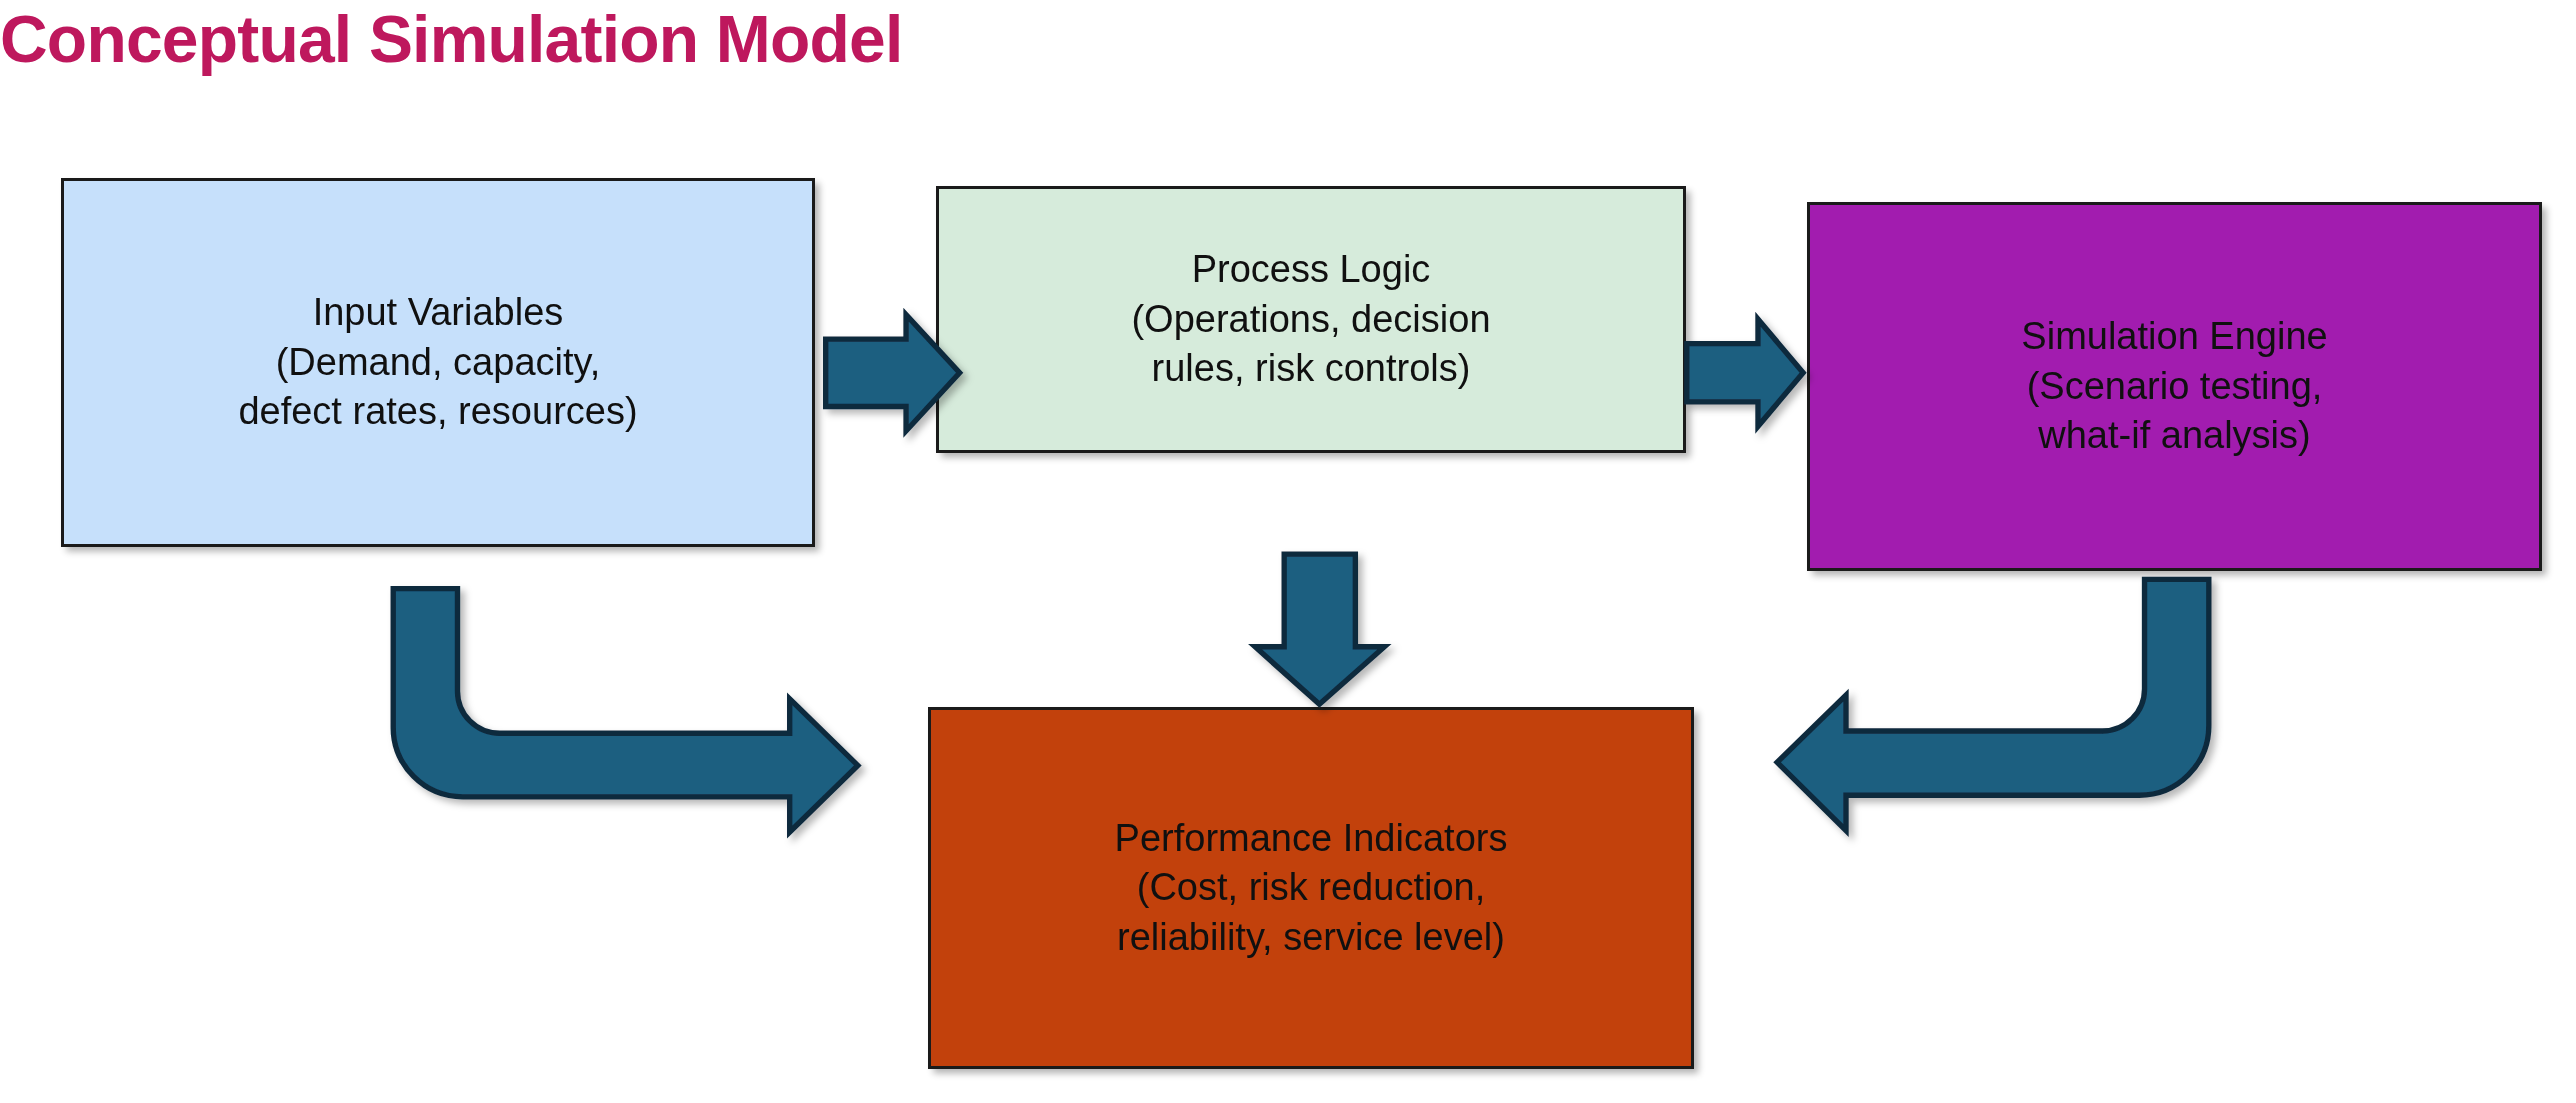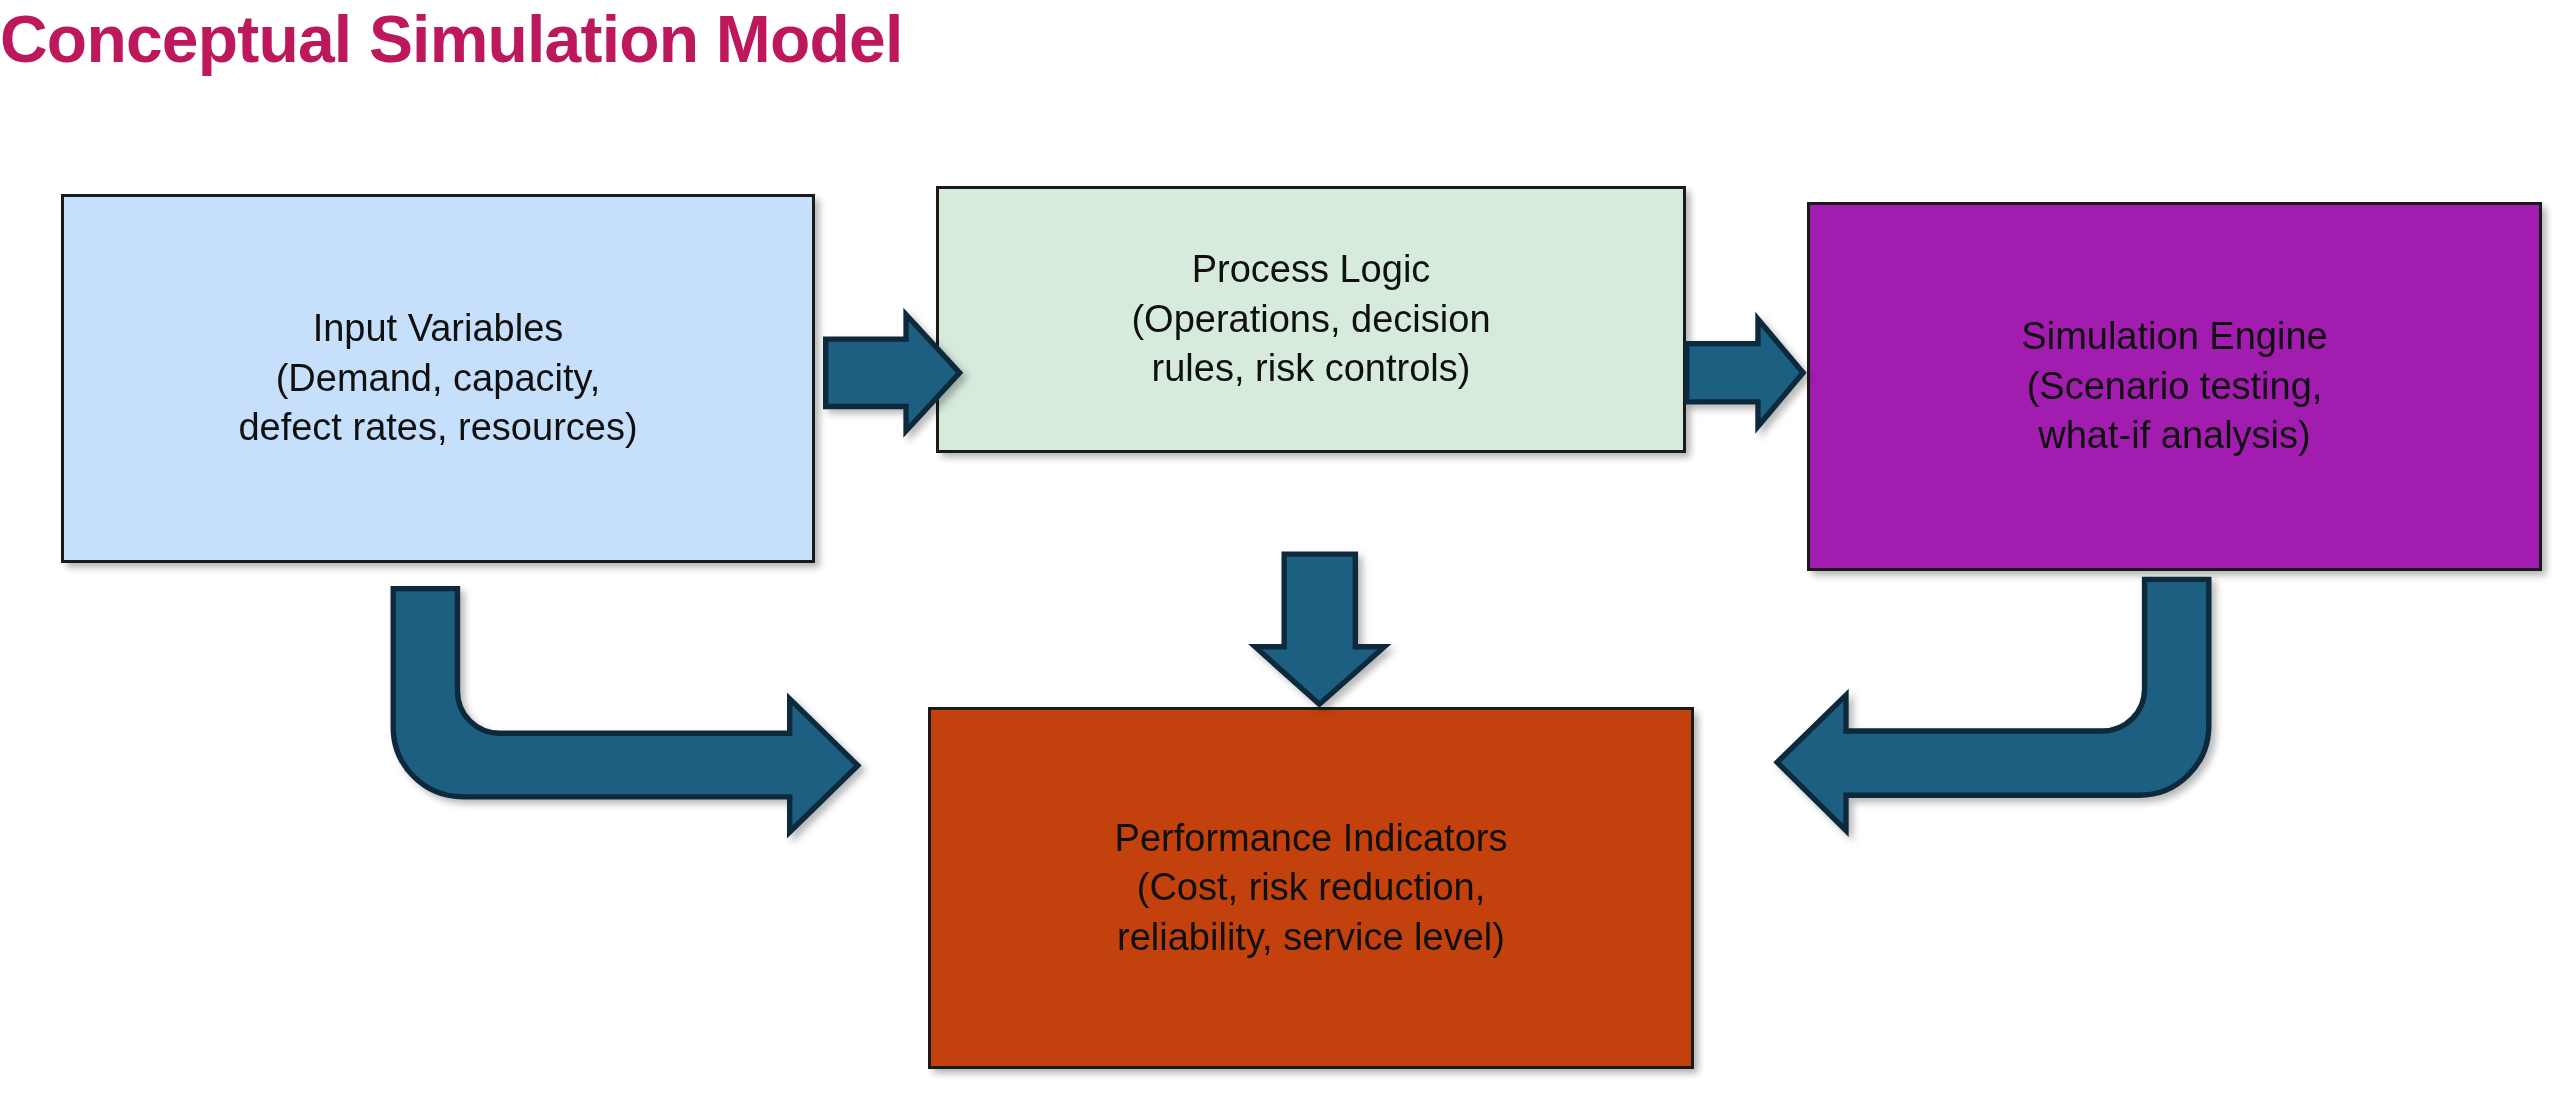--- a/index.html
+++ b/index.html
@@ -43,21 +43,21 @@
   }
   .box-text {
     text-align: center;
     font-size: 38px;
     line-height: 1.30;
     color: #101010;
     padding: 0 9.2px;
     white-space: pre-line;
   }
 
-  #box-input      { left: 61px;   top: 194px;  width: 754px;  height: 369px; background: #c6e0fb; }
+  #box-input      { left: 61px;   top: 178px;  width: 754px;  height: 369px; background: #c6e0fb; }
   #box-process    { left: 936px; top: 186px;  width: 750px;  height: 267px; background: #d6ebdb; }
   #box-engine     { left: 1807px; top: 202px;  width: 735px;  height: 369px; background: #a21caf; }
   #box-kpi        { left: 928px; top: 707px;  width: 766px; height: 362px; background: #c2410c; }
 
   
   #arrow-layer {
     position: absolute;
     left: 0; top: 0;
     width: 2576px;
     height: 1103px;

